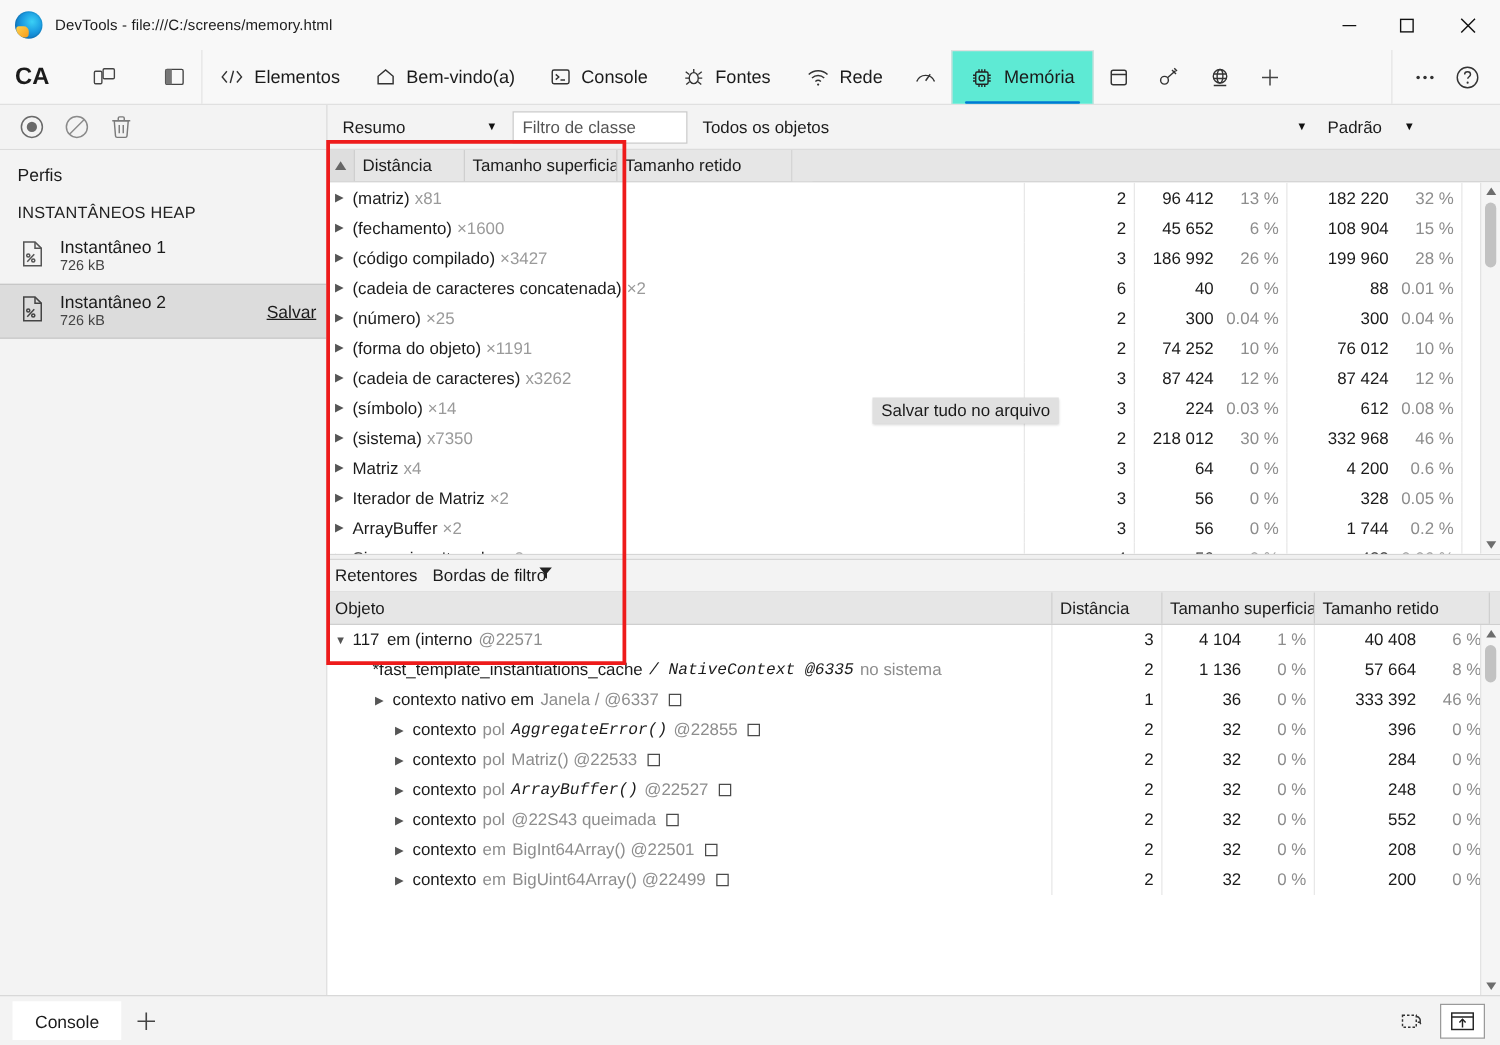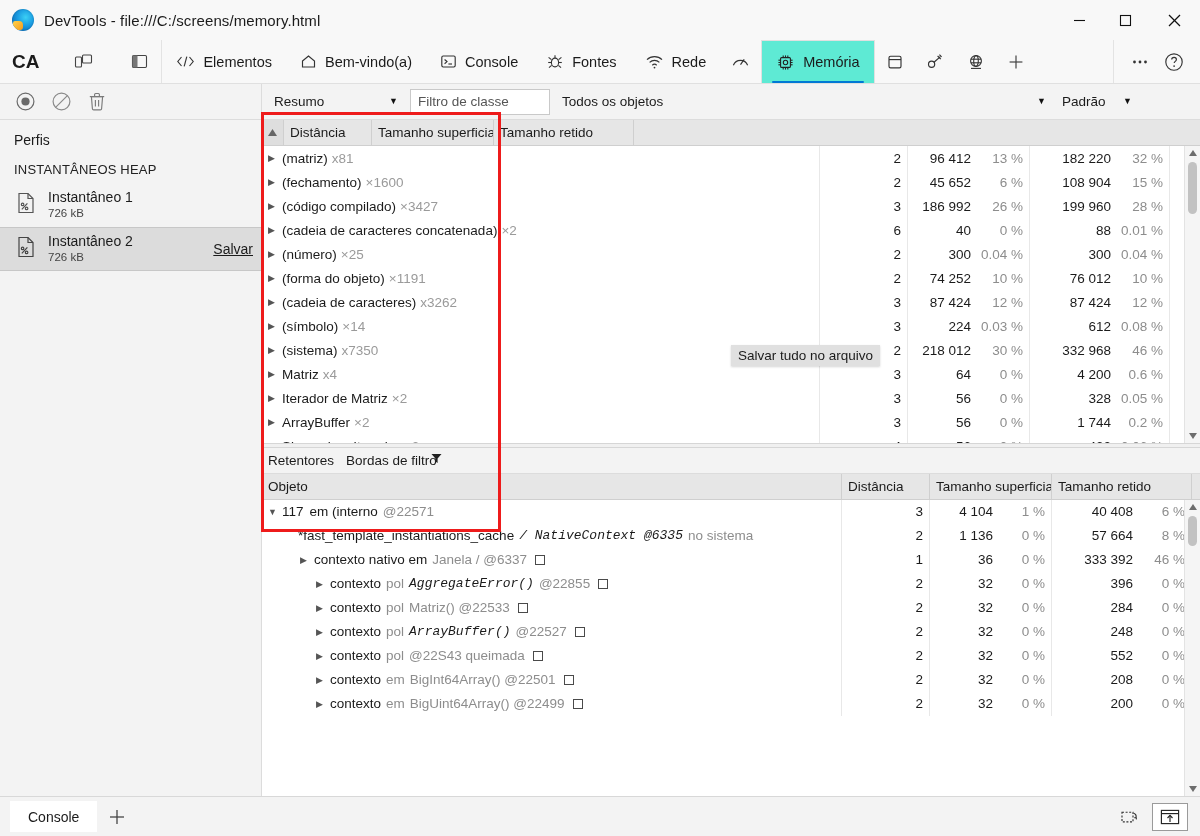--- a/index.html
+++ b/index.html
@@ -33,21 +33,21 @@
     position: relative; overflow: hidden;
     box-shadow: inset 0 0 0 1px rgba(0,0,0,0.07);
   }
   .tb-logo::after {
     content: ""; position: absolute;
     left: 1px; bottom: 1px; width: 10px; height: 9px;
     background: linear-gradient(135deg, #ffd24d, #f59b1c);
     border-radius: 2px 4px 3px 3px;
   }
   .tb-title {
-    font-size: 15px; color: #1b1b1b; letter-spacing: 0.1px;
+    font-size: 12px; color: #1b1b1b; letter-spacing: 0.1px;
   }
   .tb-caption { margin-left: auto; display: flex; height: 40px; }
   .cap-btn {
     width: 46px; height: 40px;
     display: flex; align-items: center; justify-content: center;
     color: #111;
   }
   .cap-btn:last-child { width: 52px; }
 
   
@@ -868,21 +868,21 @@
           </div>
           <div class="vsb-thumb" style="height:52px;"></div>
           <div class="vsb-spacer"></div>
           <div class="vsb-arrow">
             <svg width="10" height="8" viewBox="0 0 10 8">
                 <polygon points="5,7 9,1 1,1" fill="#6d6d6d"></polygon>
               </svg>
           </div>
         </div>
 
-        <div class="tooltip" style="left:469px; top:172px;margin-top:27px;">Salvar tudo no arquivo</div>
+        <div class="tooltip" style="left:436px; top:172px;">Salvar tudo no arquivo</div>
       </div>
 
       <div class="splitter"></div>
 
       <div class="retainers-bar">
         <div class="rb-item">
           <span>Retentores</span>
         </div>
         <div class="rb-item">
           <span>Bordas de filtro</span>

